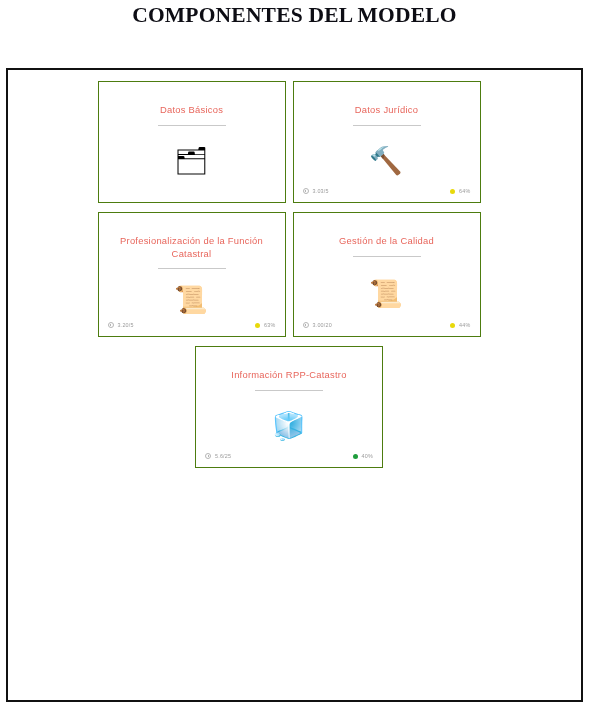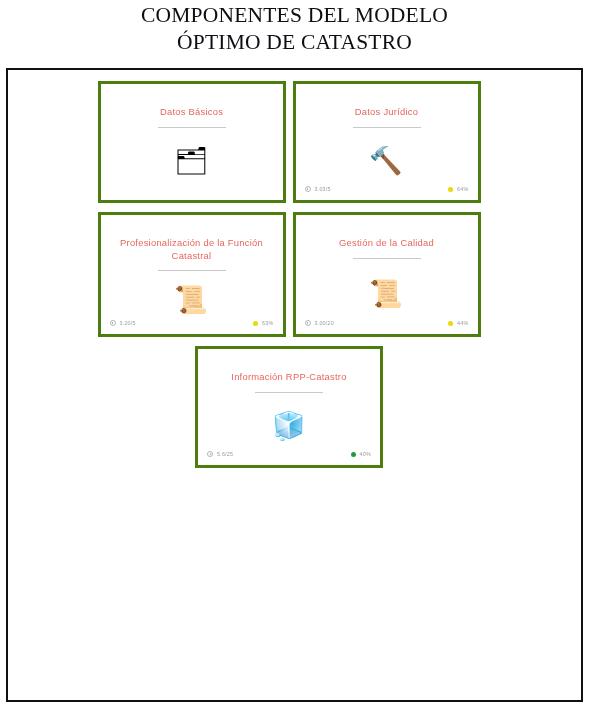--- a/index.html
+++ b/index.html
@@ -20,21 +20,21 @@
   }
 
   
   .title-block {
     width: 100%;
     padding-top: 2px;
     text-align: center;
   }
   .title-line {
     font-family: "Liberation Serif", serif;
-    font-weight: normal;
+    font-weight: bold;
     font-size: 21.5px;
     letter-spacing: 0.2px;
     color: #0d0d14;
     line-height: 27px;
     white-space: nowrap;
   }
 
   
   .board {
     position: absolute;
@@ -62,21 +62,21 @@
     justify-content: center;
     gap: 7px;
   }
 
   
   .card {
     position: relative;
     width: 188px;
     height: 122px;
     background: #ffffff;
-    border: 3px solid #4d7c0f;
+    border: 1px solid #4d7c0f;
     display: flex;
     flex-direction: column;
     align-items: center;
     padding-top: 22px;
   }
   .card.tall { height: 125px; }
 
   .card-title {
     font-size: 9.4px;
     color: #e8665c;
@@ -156,21 +156,20 @@
     flex: none;
   }
 </style>
 </head>
 <body>
 
 <div class="page">
 
   <div class="title-block">
     <div class="title-line">COMPONENTES DEL MODELO</div>
-    <div class="title-line">ÓPTIMO DE CATASTRO</div>
   </div>
 
   <div class="board"></div>
 
   <div class="grid-area">
 
     <div class="row">
       <div class="card">
         <div class="card-title">Datos Básicos</div>
         <div class="divider"></div>

